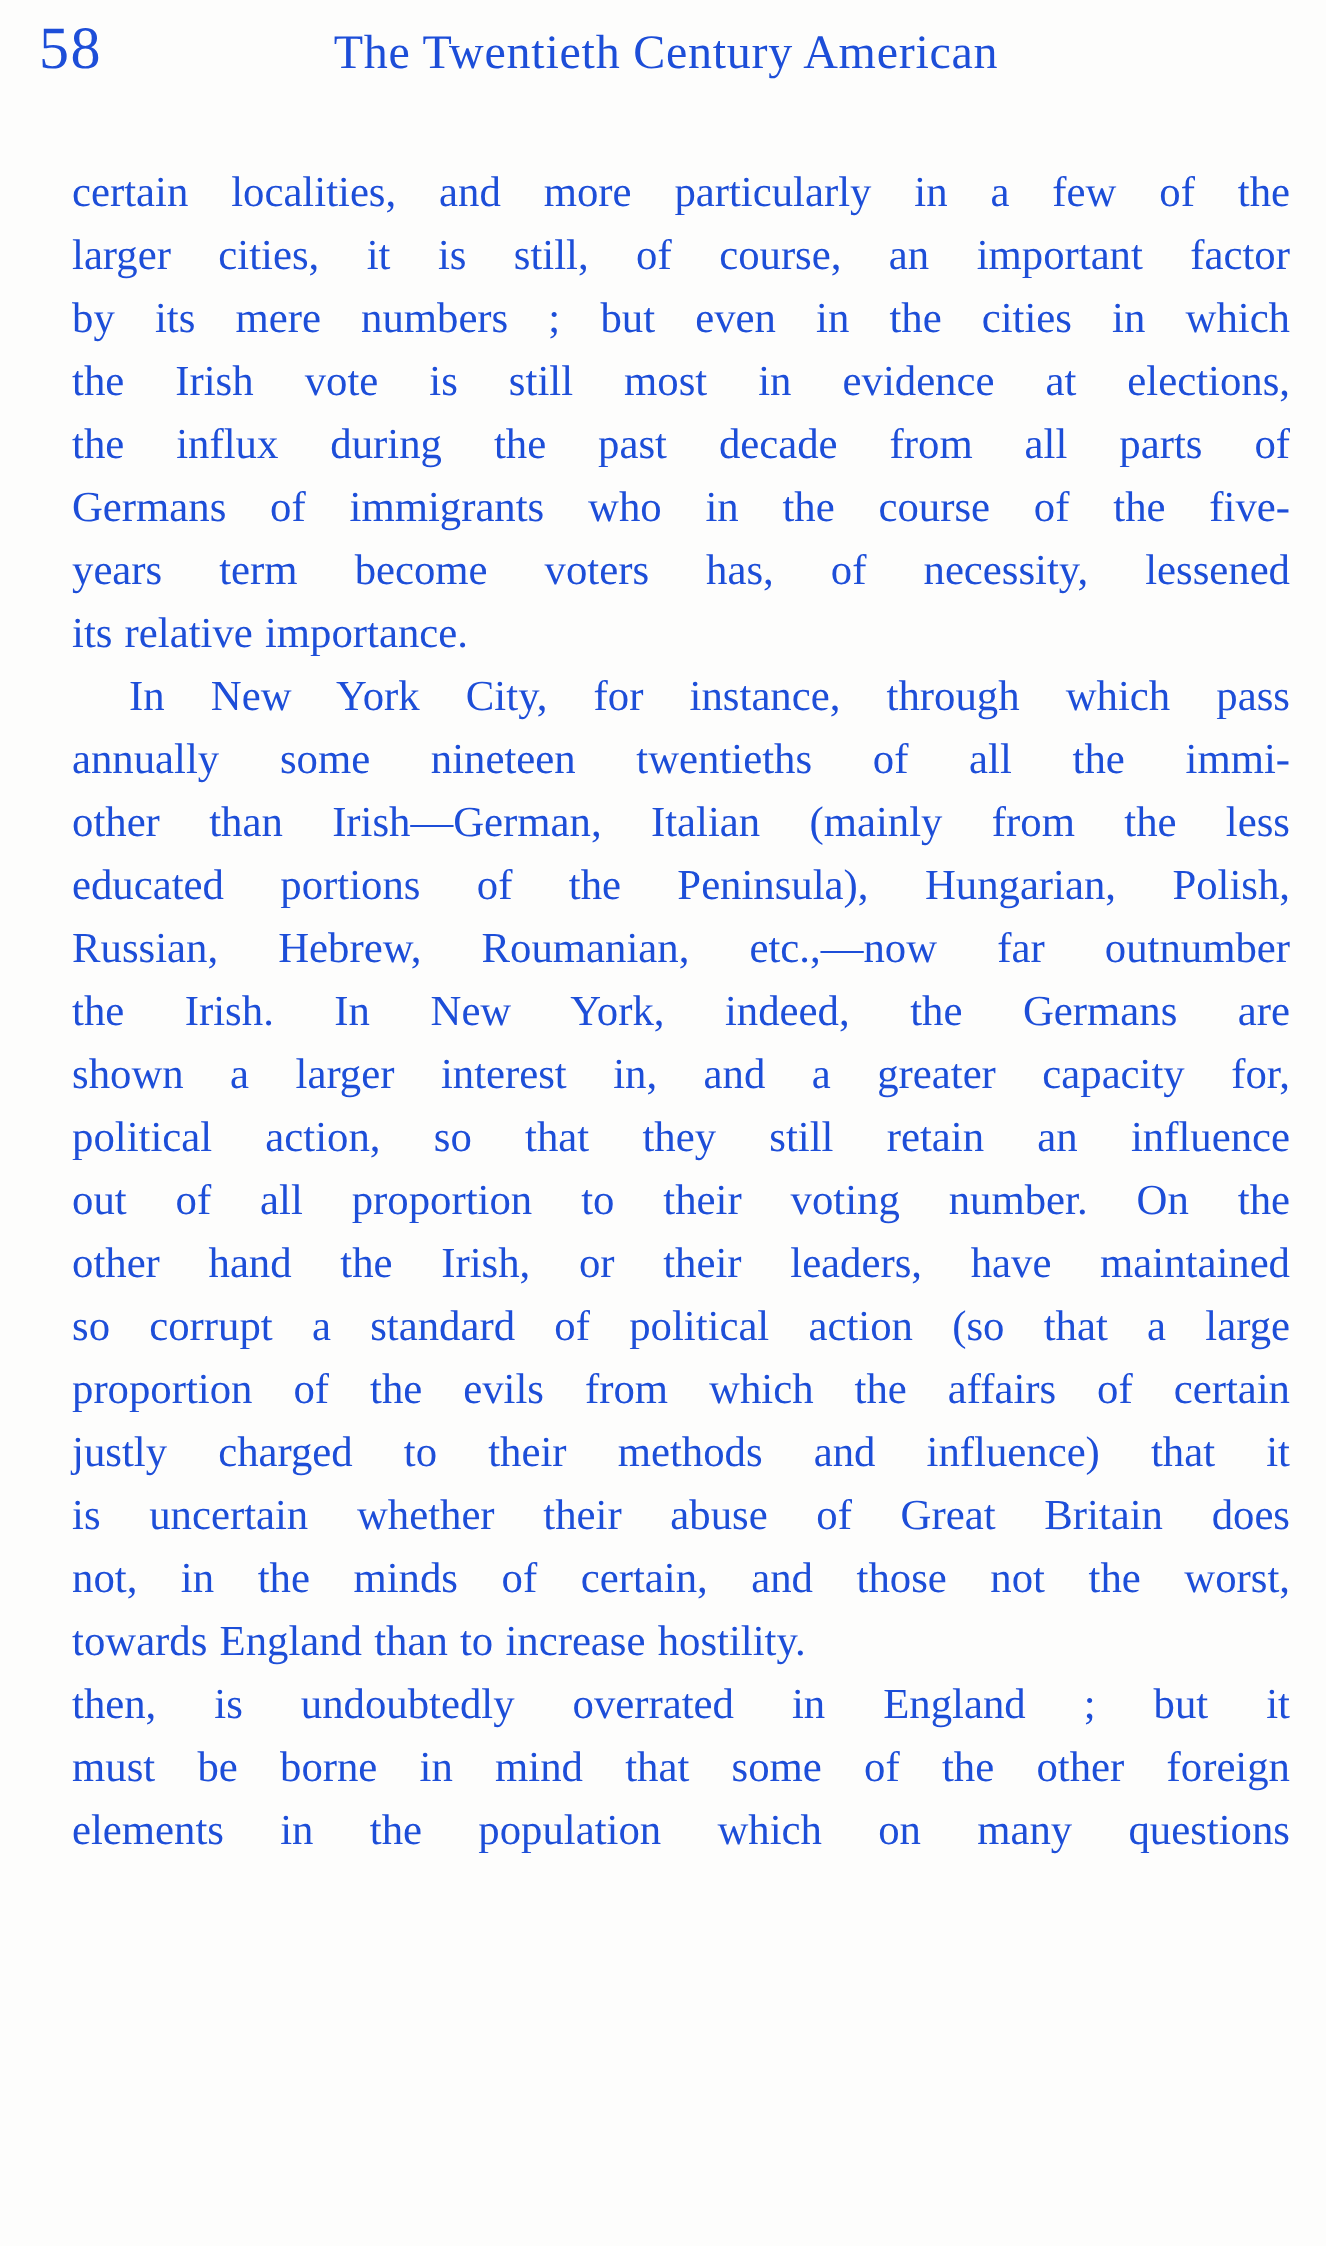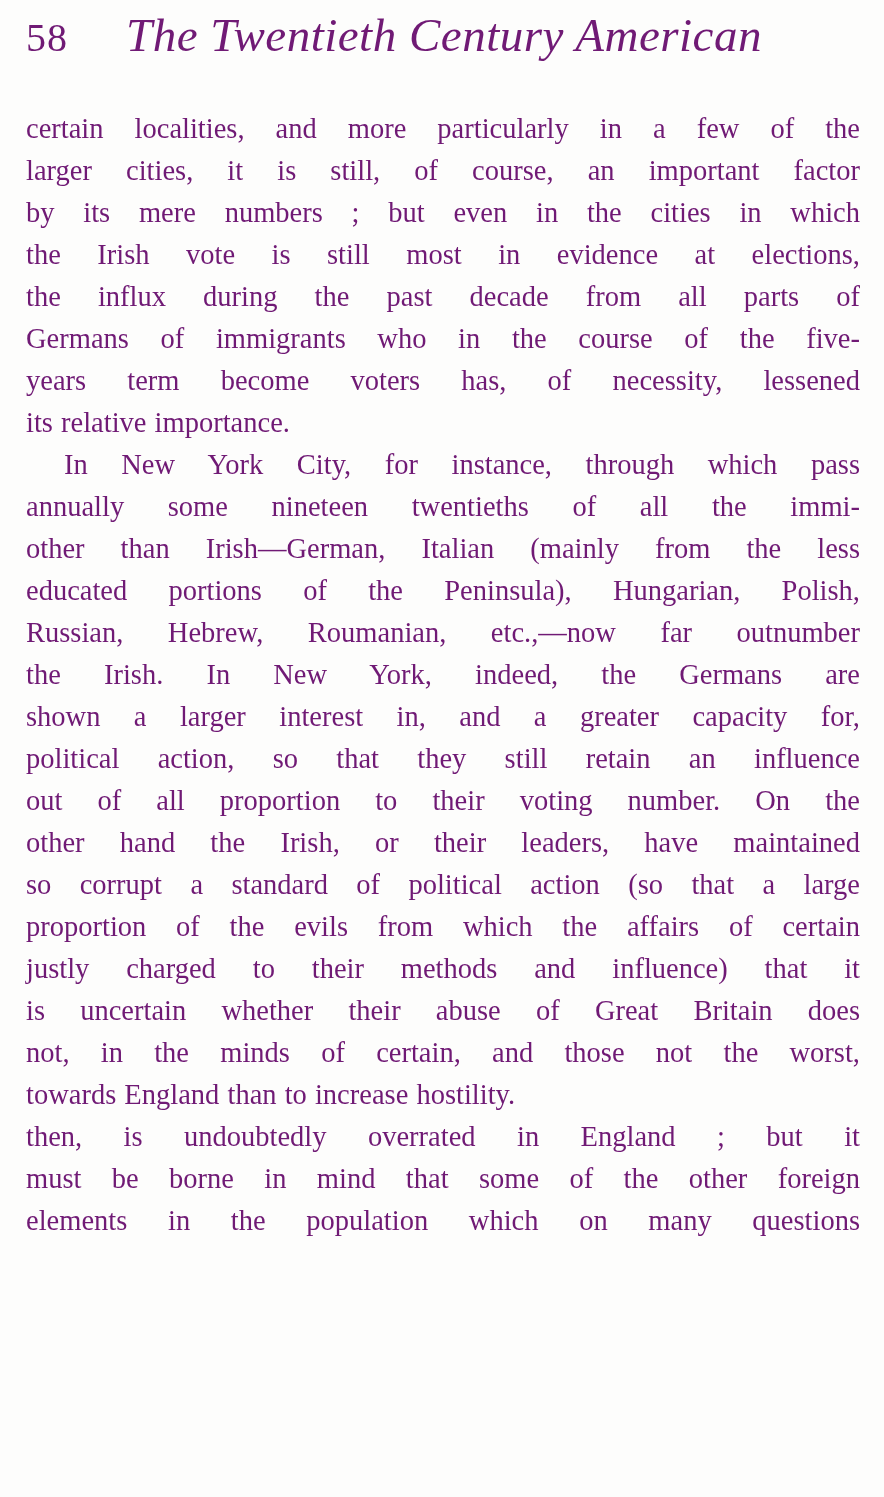--- a/index.html
+++ b/index.html
@@ -2,46 +2,46 @@
 <html><head>
 <meta charset="utf-8">
 <style>
   html, body { margin: 0; padding: 0; background: #e8e8e8; }
   .page {
     position: relative;
     width: 884px;
     height: 1497px;
     margin: 0 auto;
     background: #fdfdfc;
-    color: #701a75;
+    color: #1d4ed8;
     font-family: "Liberation Serif", "DejaVu Serif", serif;
     overflow: hidden;
     box-sizing: border-box;
     padding: 8px 24px 0 26px;
   }
   .running-header {
     display: flex;
     align-items: baseline;
     height: 66px;
   }
   .page-number {
     font-size: 40px;
     letter-spacing: 1px;
   }
   .running-title {
     flex: 1;
     text-align: center;
-    font-size: 47px;
+    font-size: 32px;
     letter-spacing: 0.5px;
     
     margin-right: 40px;
-    font-style: italic;
   }
   .body-text {
     margin-top: 34px;
+    margin-left: 22px;
   }
   .line {
     font-size: 28.5px;
     line-height: 42px;
     height: 42px;
     white-space: nowrap;
     text-align: justify;
     text-align-last: justify;
     word-spacing: 1px;
   }

